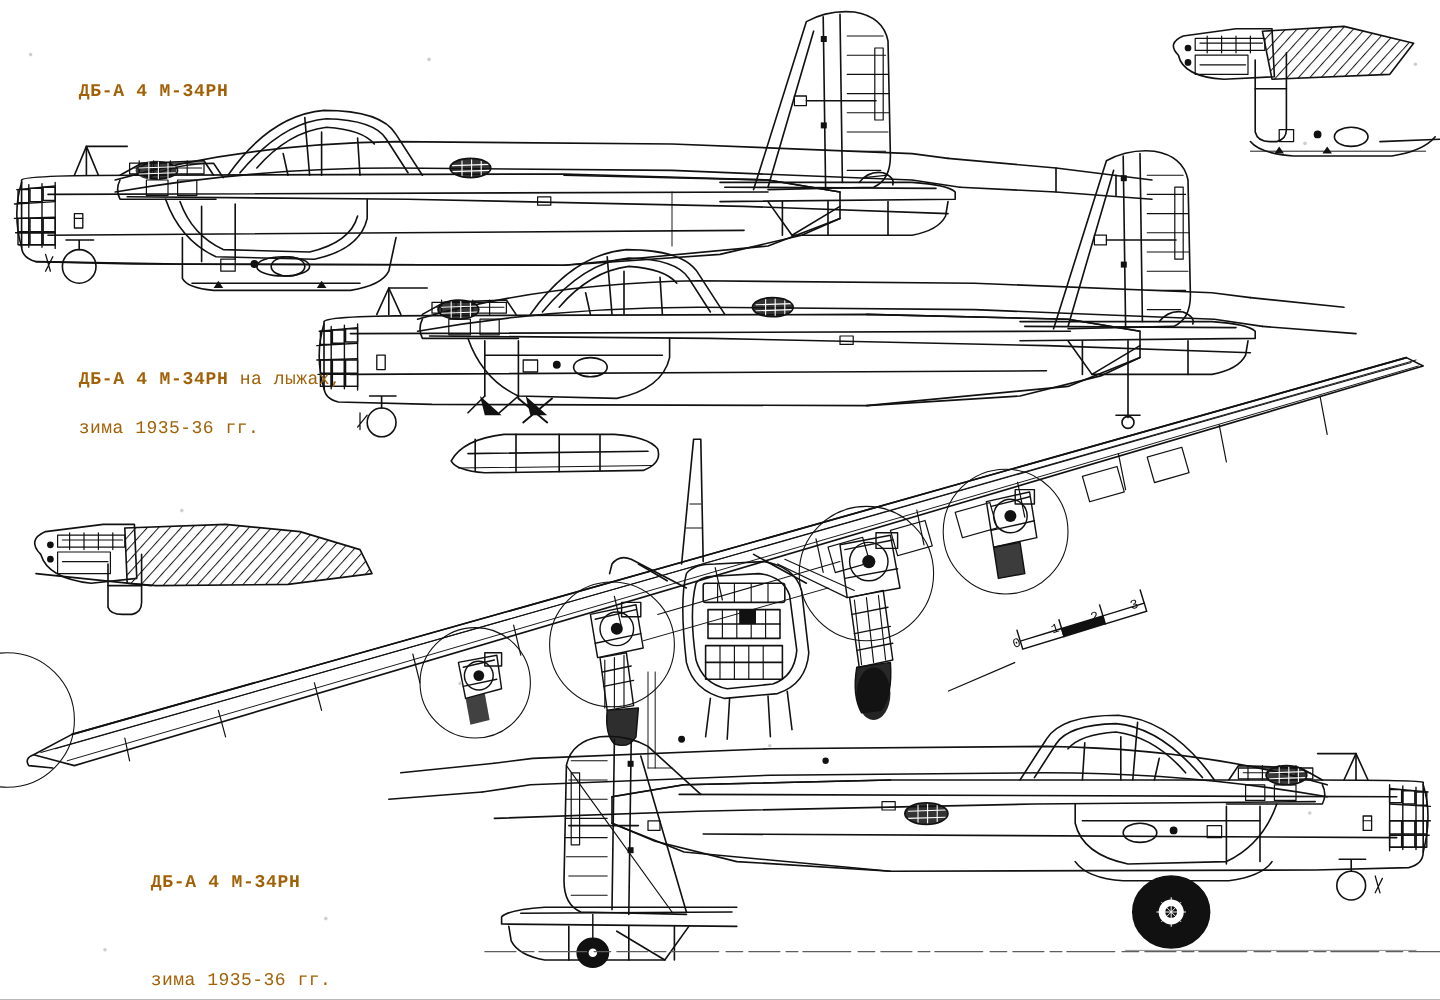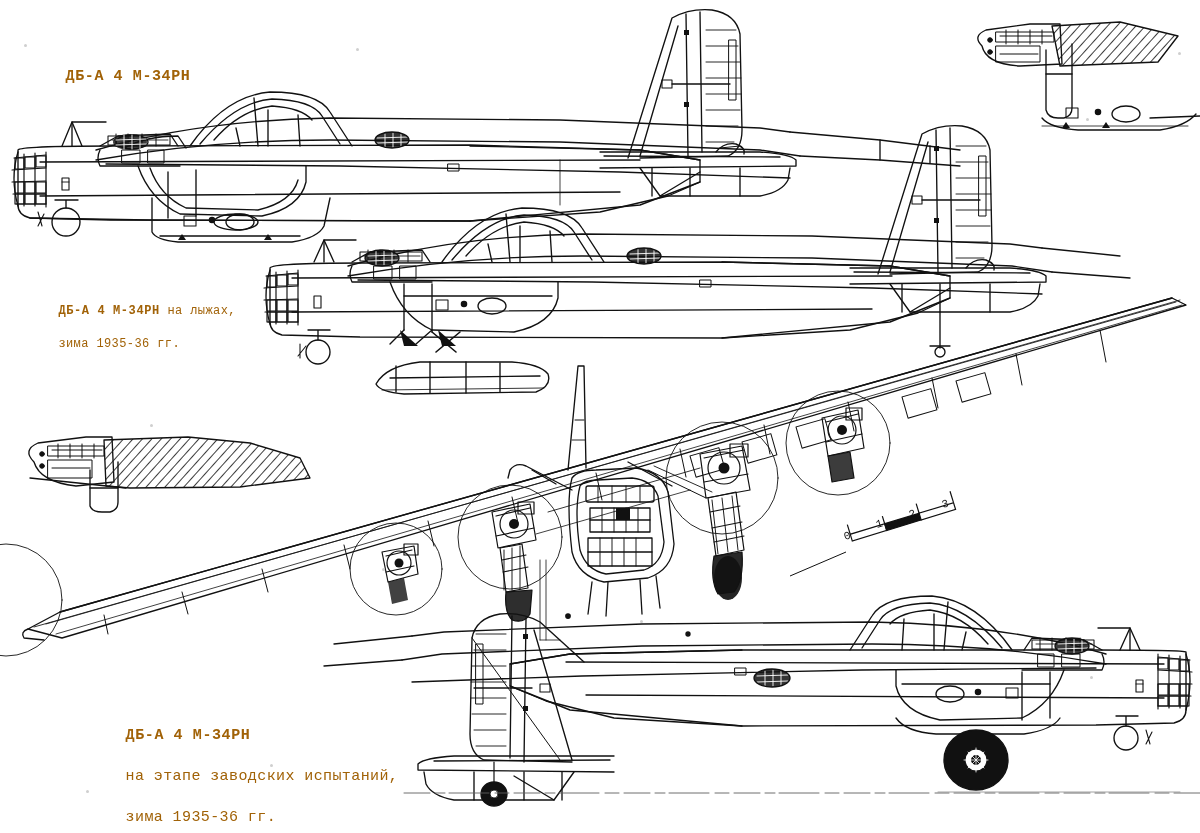--- a/index.html
+++ b/index.html
@@ -18,21 +18,21 @@
   .caption{
     position:absolute;
     font-family:"Liberation Mono","DejaVu Sans Mono",monospace;
     color:#a16207;
     white-space:pre;
     line-height:1.38;
     letter-spacing:0.4px;
   }
   .caption .b{font-weight:bold;letter-spacing:0.6px;}
   #cap-1{left:28px;top:46px;font-size:15px;}
-  #cap-2{left:28px;top:286px;font-size:12px;}
+  #cap-2{left:28px;top:286px;font-size:15px;}
   #cap-3{left:88px;top:705px;font-size:15px;}
   .speck{position:absolute;background:#cfcfcf;border-radius:50%;}
 </style>
 </head>
 <body>
 
 <div id="sheet">
 
   <svg class="layer" viewBox="0 0 1200 833">
     <defs>
@@ -639,17 +639,17 @@
     <span class="b">ДБ-А 4 М-34РН</span>
   </div>
 
   <div class="caption" id="cap-2">
     <span class="b">ДБ-А 4 М-34РН</span><span> на лыжах,</span><br>
     <span>зима 1935-36 гг.</span>
   </div>
 
   <div class="caption" id="cap-3">
     <span class="b">ДБ-А 4 М-34РН</span><br>
-    <span>на этапе заводских испытаний,</span><br>
+    <br>
     <span>зима 1935-36 гг.</span>
   </div>
 
 </div>
 
 </body></html>

